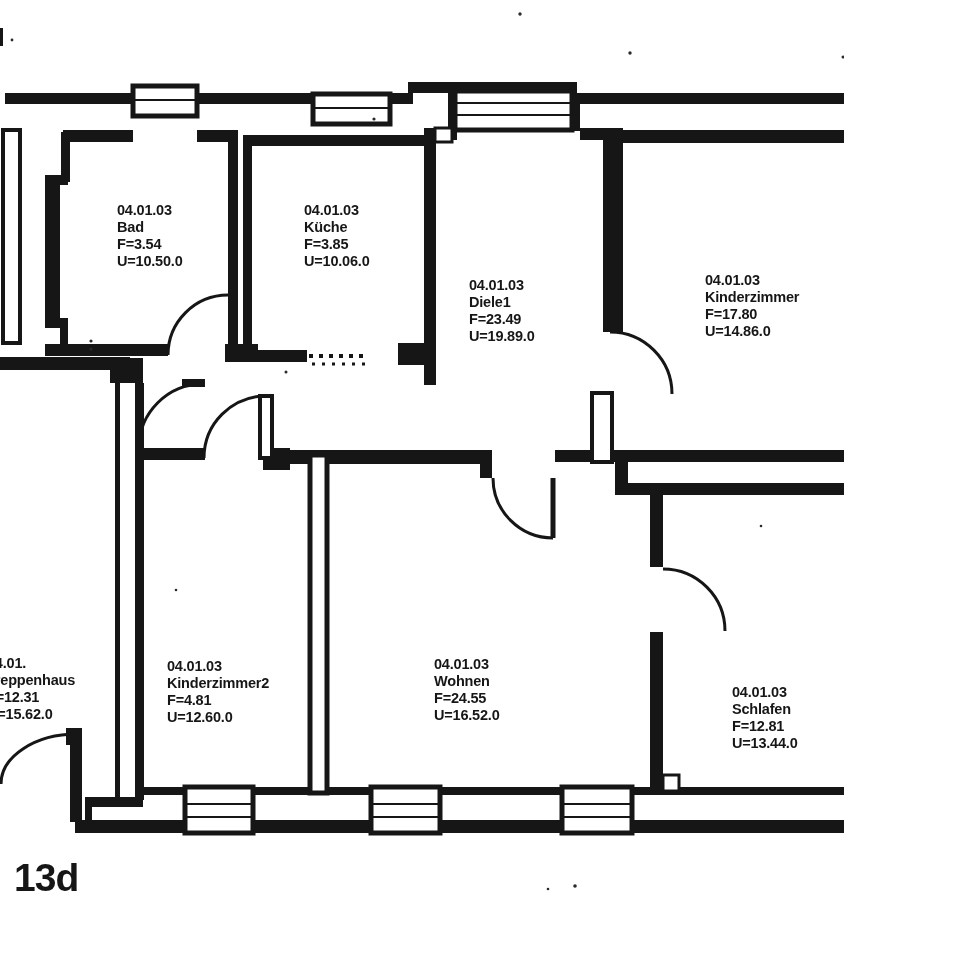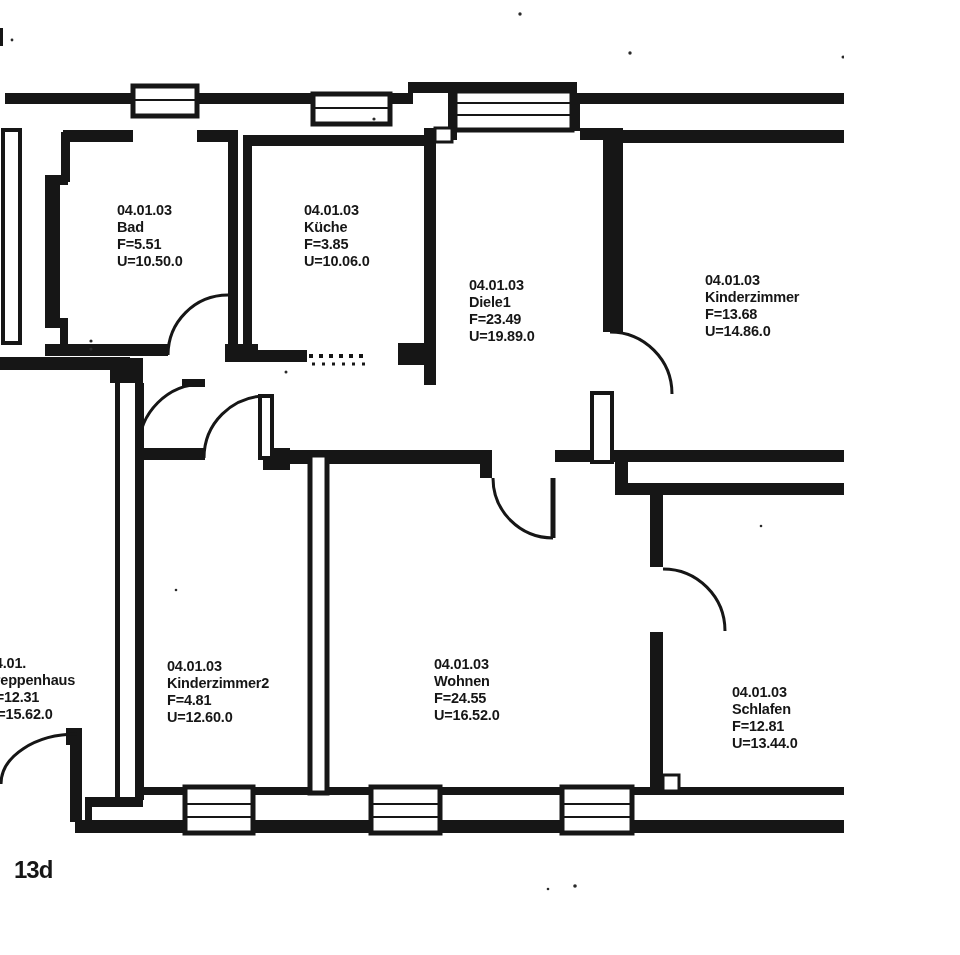--- a/index.html
+++ b/index.html
@@ -2,21 +2,21 @@
 <html style="--ink: #161616; --paper: #ffffff;"><head>
 <meta charset="utf-8">
 <style>
   :root { --ink:#161616; --paper:#ffffff; }
   html,body{margin:0;padding:0;background:#fff;}
   .stage{position:relative;width:844px;height:955px;background:var(--paper);overflow:hidden;
          font-family:"Liberation Sans",sans-serif;}
   .plan-svg{position:absolute;left:0;top:0;}
   .room-label{position:absolute;font-weight:700;font-size:14.5px;line-height:17px;
               letter-spacing:-0.2px;color:var(--ink);white-space:nowrap;}
-  .sheet-label{position:absolute;left:14px;top:856px;font-weight:700;font-size:24px;
+  .sheet-label{position:absolute;left:14px;top:856px;font-weight:700;font-size:39px;
                letter-spacing:-1px;color:var(--ink);}
   .pmark{position:absolute;left:929px;top:724px;font-weight:700;font-size:11px;color:#222;}
 </style>
 </head>
 <body>
 
 <div class="stage">
 
   <svg class="plan-svg" width="960" height="955" viewBox="0 0 960 955">
 
@@ -141,42 +141,42 @@
       <circle cx="548" cy="889" r="1.3"></circle>
       <circle cx="761" cy="526" r="1.3"></circle>
       <circle cx="906" cy="640" r="1.3"></circle>
       <circle cx="176" cy="590" r="1.3"></circle>
     </g>
   </svg>
 
   <div class="room-label" style="left:117px;top:202px">
     <div>04.01.03</div>
     <div>Bad</div>
-    <div>F=5.51</div>
+    <div>F=3.54</div>
     <div>U=10.50.0</div>
   </div>
 
   <div class="room-label" style="left:304px;top:202px">
     <div>04.01.03</div>
     <div>Küche</div>
     <div>F=3.85</div>
     <div>U=10.06.0</div>
   </div>
 
   <div class="room-label" style="left:469px;top:277px">
     <div>04.01.03</div>
     <div>Diele1</div>
     <div>F=23.49</div>
     <div>U=19.89.0</div>
   </div>
 
   <div class="room-label" style="left:705px;top:272px">
     <div>04.01.03</div>
     <div>Kinderzimmer</div>
-    <div>F=13.68</div>
+    <div>F=17.80</div>
     <div>U=14.86.0</div>
   </div>
 
   <div class="room-label" style="left:-13px;top:655px">
     <div>04.01.</div>
     <div>Treppenhaus</div>
     <div>F=12.31</div>
     <div>U=15.62.0</div>
   </div>
 

